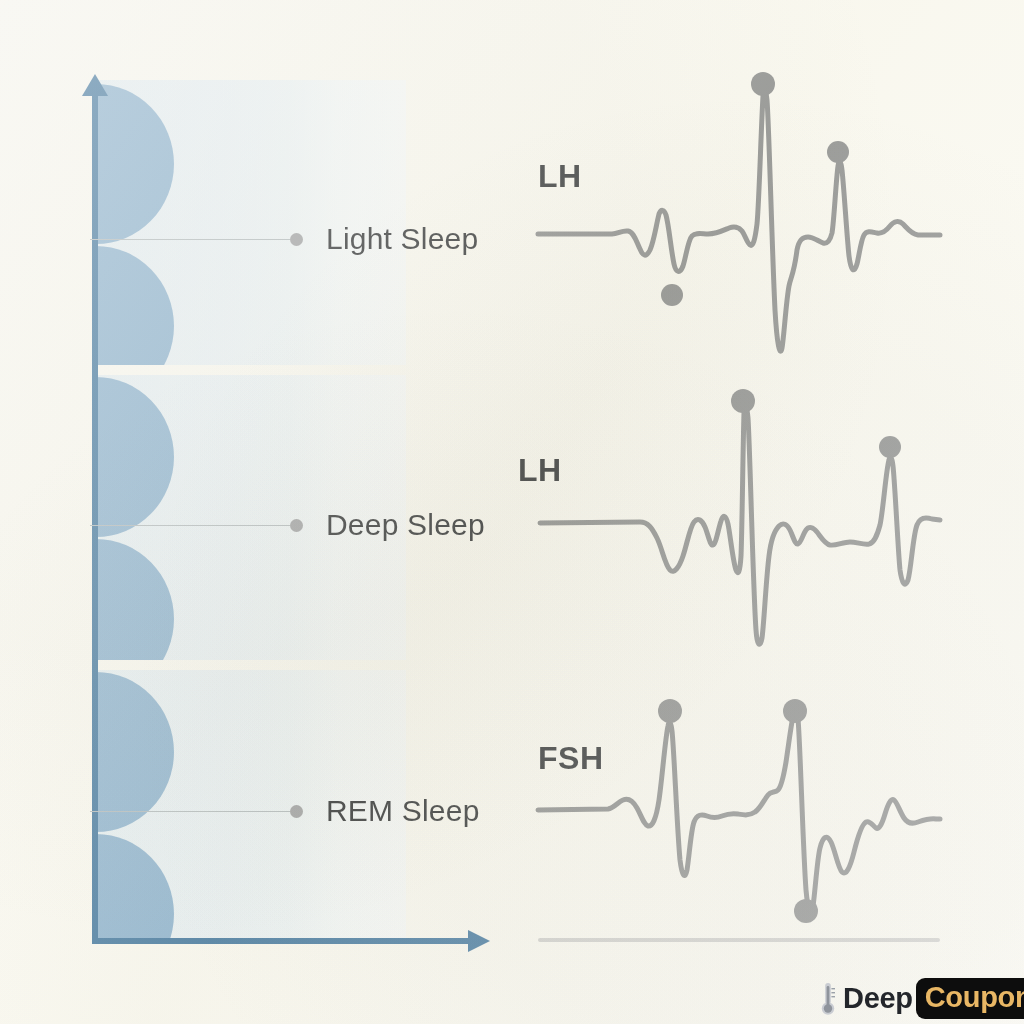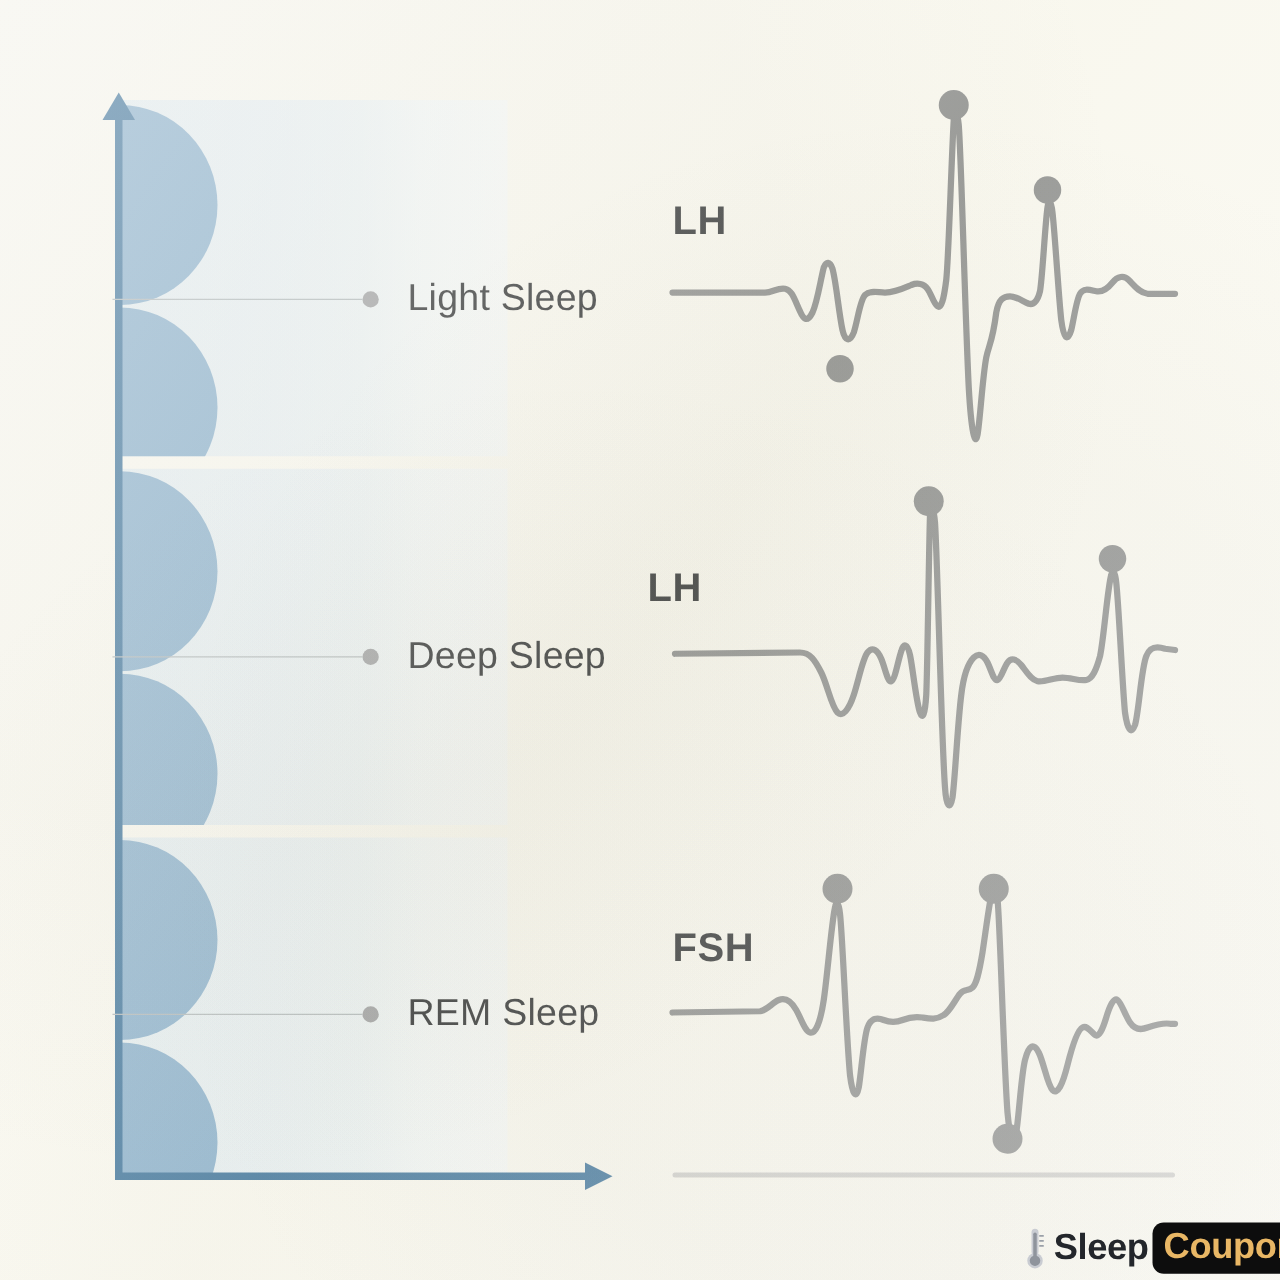--- a/index.html
+++ b/index.html
@@ -349,19 +349,19 @@
   <div class="watermark" style="left:818px; top:978px;">
     <svg class="thermo" width="20" height="36" viewBox="0 0 20 36">
       <rect x="7.2" y="2" width="5.6" height="21" rx="2.8" fill="#c9ccd2"></rect>
       <circle cx="10" cy="27.5" r="6.2" fill="#c9ccd2"></circle>
       <rect x="8.6" y="5" width="2.8" height="20" rx="1.4" fill="#8f949c"></rect>
       <circle cx="10" cy="27.5" r="4.2" fill="#8f949c"></circle>
       <rect x="13.4" y="7" width="3.6" height="1.4" fill="#9aa0a8"></rect>
       <rect x="13.4" y="11" width="3.6" height="1.4" fill="#9aa0a8"></rect>
       <rect x="13.4" y="15" width="3.6" height="1.4" fill="#9aa0a8"></rect>
     </svg>
-    <span class="temp-word">Sleep</span>
+    <span class="temp-word">Deep</span>
     <span class="coupon-chip">Coupon</span>
   </div>
 
 </div>
 
 <div id="paper-texture"></div>
 
 </body></html>

